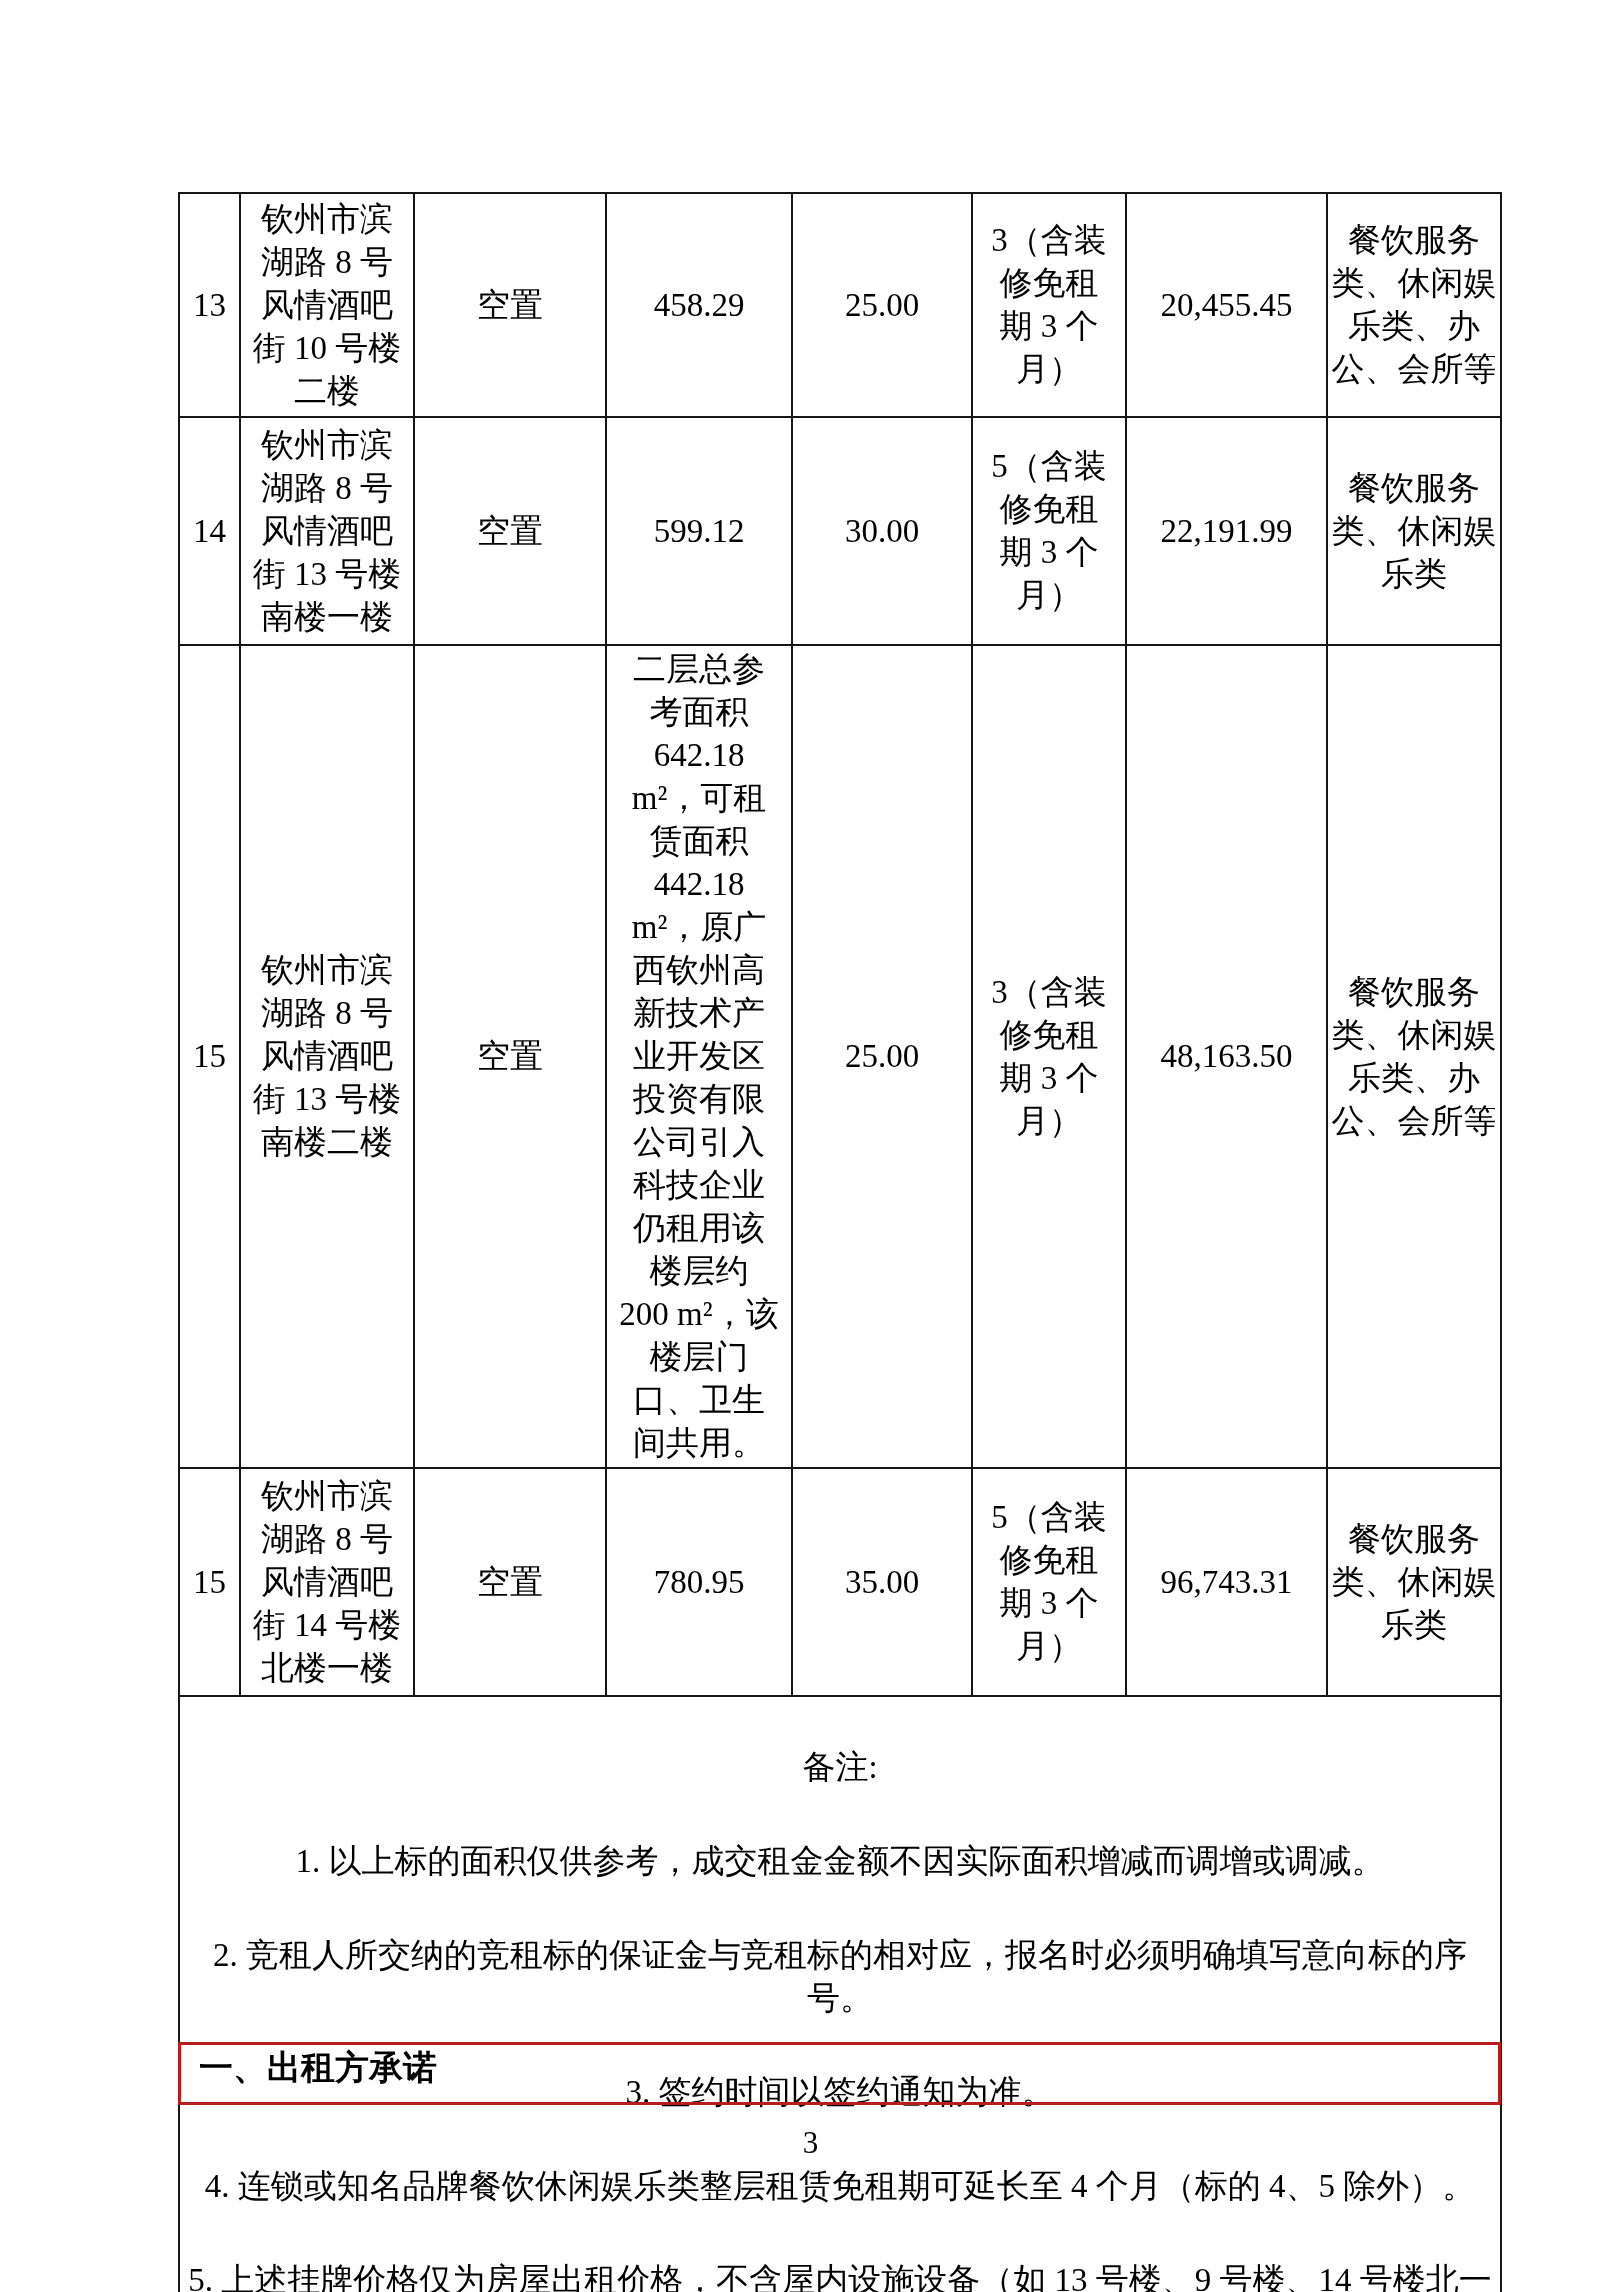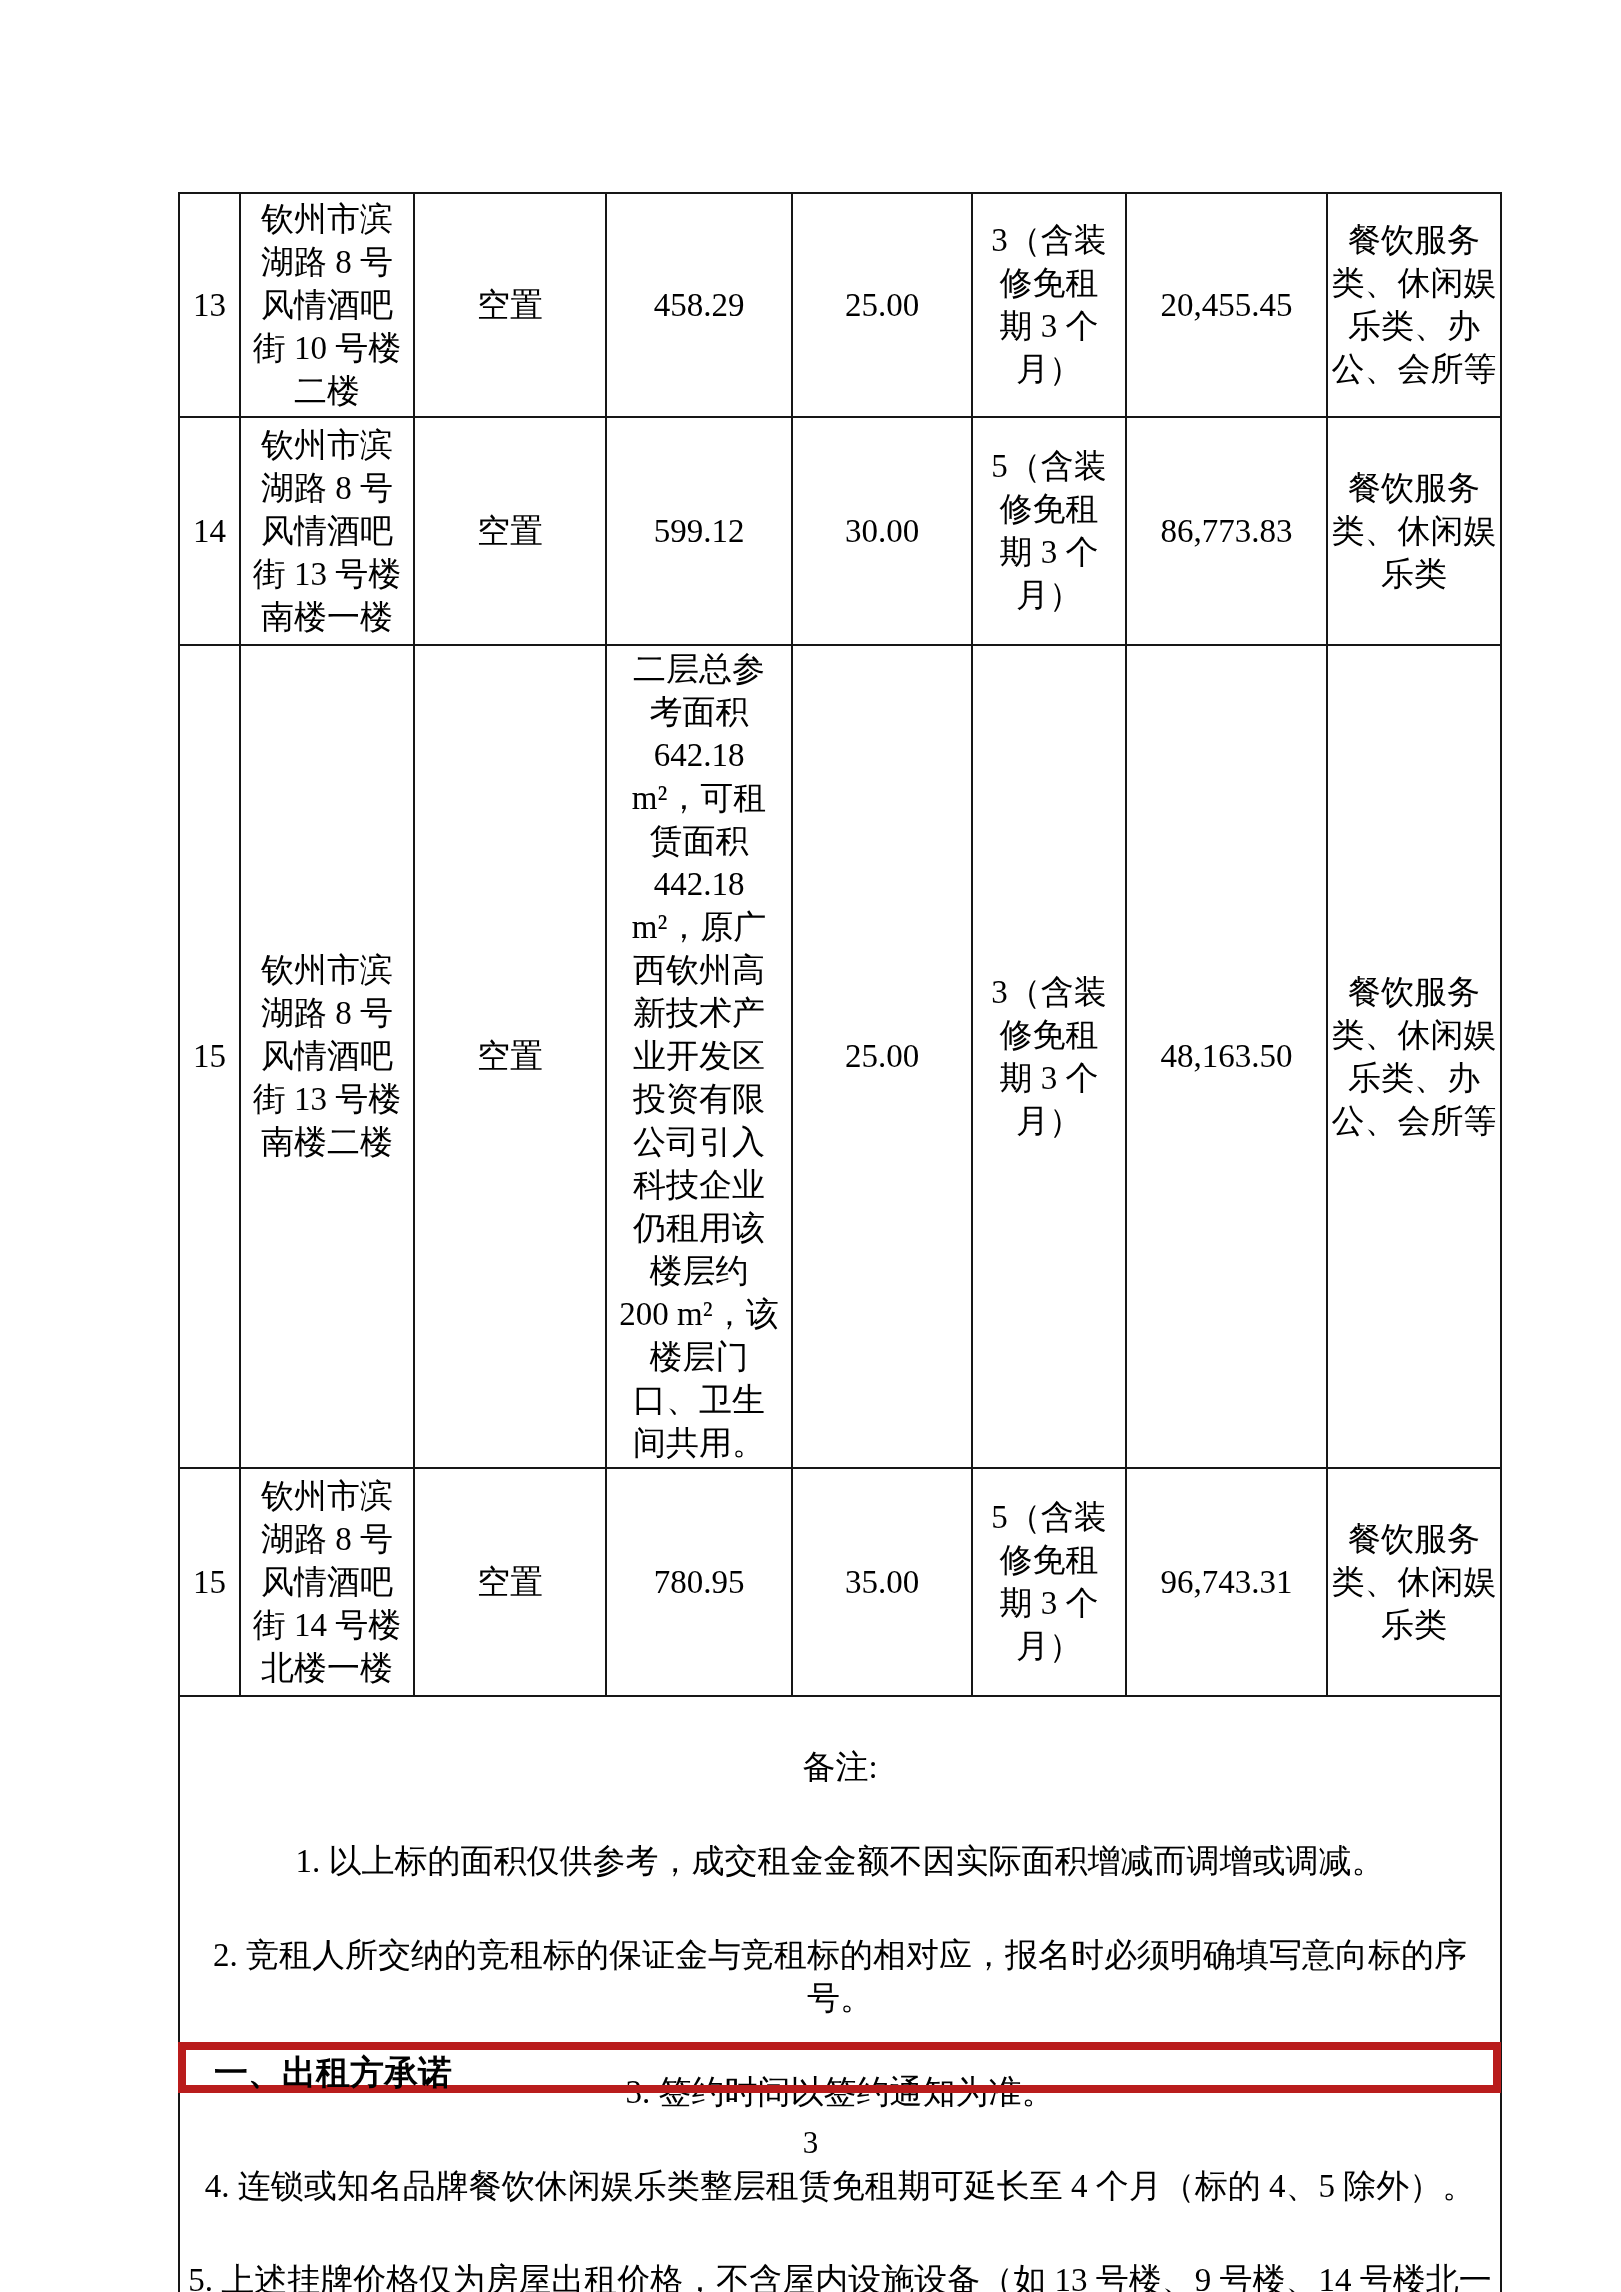--- a/index.html
+++ b/index.html
@@ -47,27 +47,27 @@
     font-size: 32px;
     line-height: 44px;
     word-break: break-all;
   }
   td.notes-cell div { margin: 4px; }
   .heading-box {
     position: absolute;
     left: 178px;
     top: 2042px;
     width: 1323px;
-    height: 51px;
+    height: 63px;
     box-sizing: border-box;
-    border: 8px solid #b91c1c;
+    border: 3px solid #b91c1c;
     font-size: 34px;
     font-weight: bold;
     line-height: 45px;
-    padding-left: 28px;
+    padding-left: 18px;
   }
   .page-number {
     position: absolute;
     left: 0;
     top: 2123px;
     width: 100%;
     text-align: center;
     font-size: 31px;
     line-height: 39px;
   }
@@ -116,21 +116,21 @@
 风情酒吧
 街 13 号楼
 南楼一楼</td>
         <td>空置</td>
         <td>599.12</td>
         <td>30.00</td>
         <td>5（含装
 修免租
 期 3 个
 月）</td>
-        <td>86,773.83</td>
+        <td>22,191.99</td>
         <td>餐饮服务
 类、休闲娱
 乐类</td>
       </tr>
       <tr class="row-tall">
         <td>15</td>
         <td>钦州市滨
 湖路 8 号
 风情酒吧
 街 13 号楼

